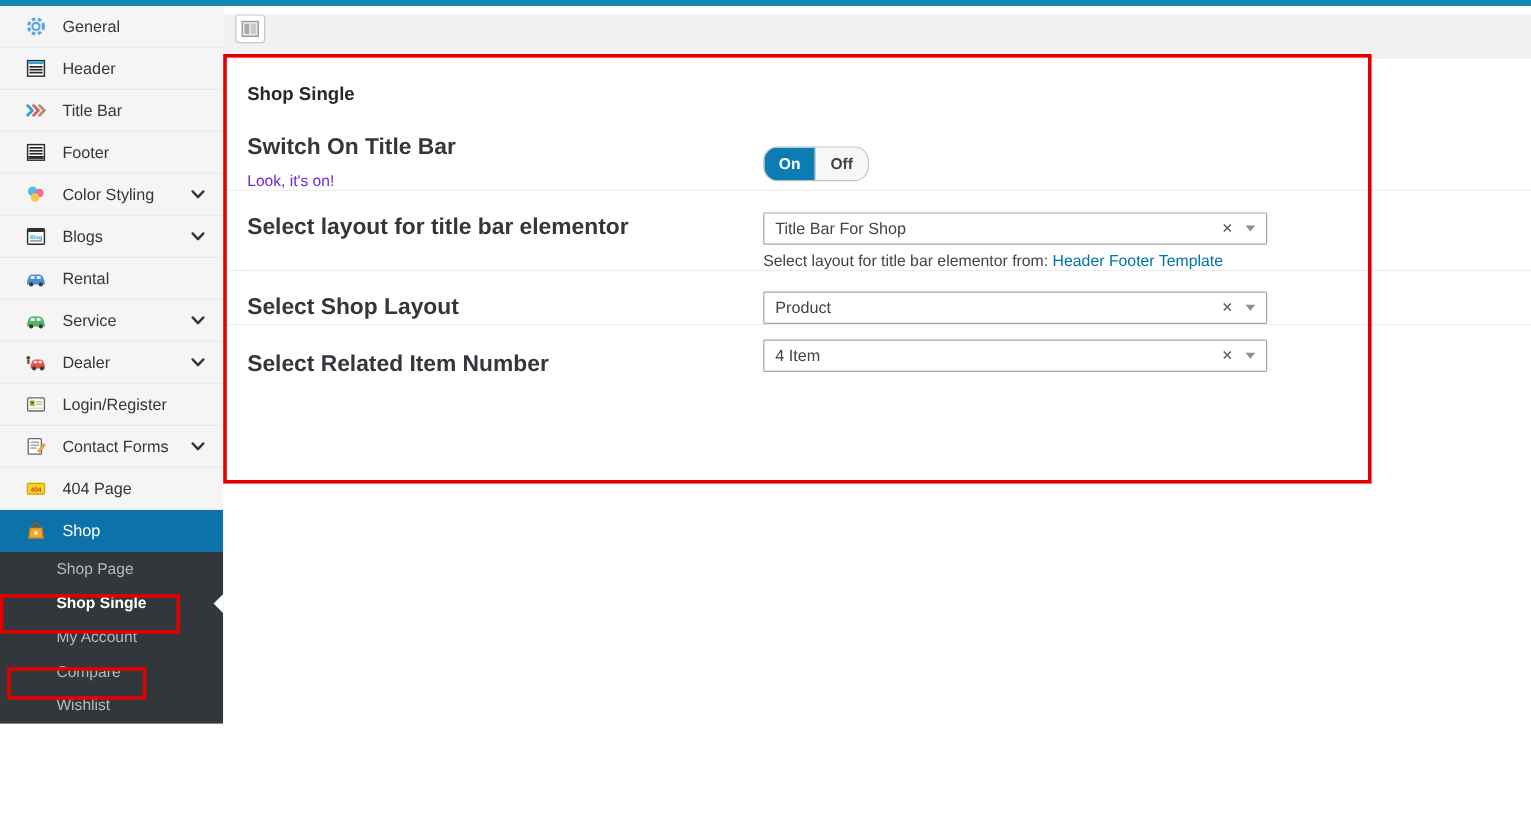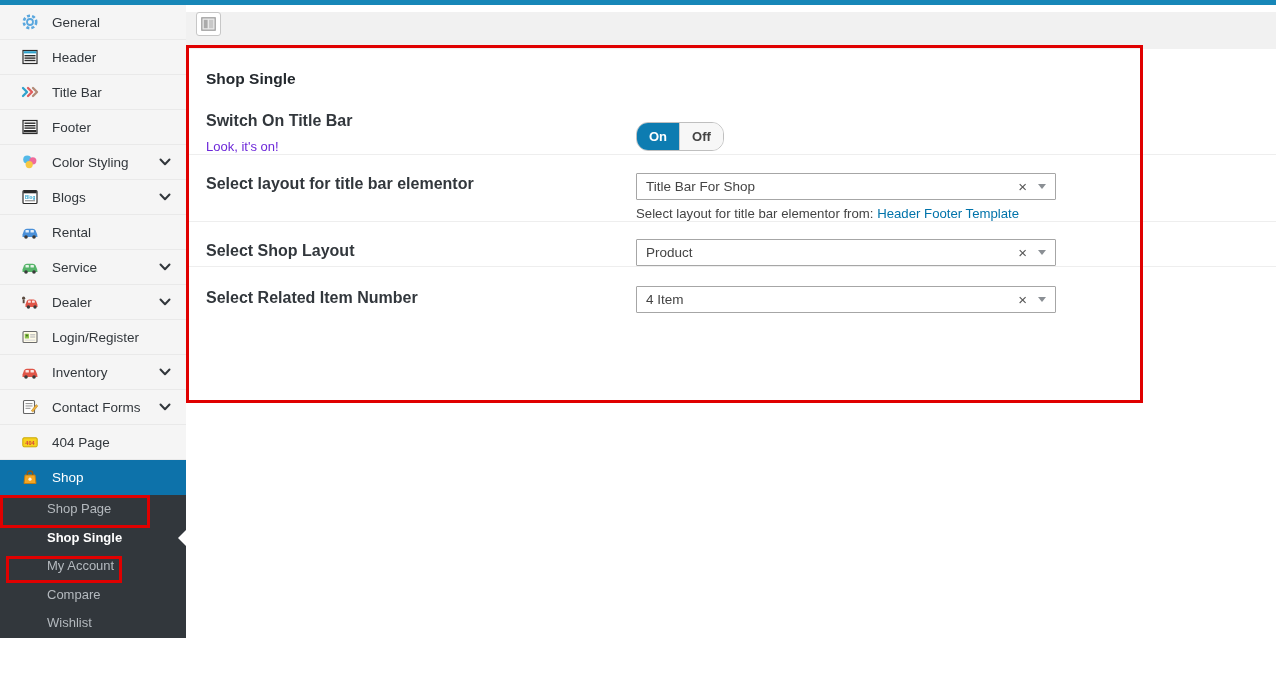--- a/index.html
+++ b/index.html
@@ -17,36 +17,36 @@
   .smi{height:28.6px;line-height:28.6px;padding-left:47px;color:#b4b9be;font-size:13px;cursor:pointer;position:relative}
   .smi.active{color:#fff;font-weight:bold}
   .smi.active::after{content:"";position:absolute;right:0;top:50%;transform:translateY(-50%);width:0;height:0;border:8px solid transparent;border-right:8px solid #fff;border-left:none}
   .content{position:absolute;left:186px;top:5px;right:0;bottom:0;background:#fff}
   .toolbar{height:37px;background:#f1f1f1}
   .fold-btn{width:25px;height:24px;margin:7px 0 0 10px;background:#fff;border:1px solid #c7c7c7;border-radius:3px;display:flex;align-items:center;justify-content:center;cursor:pointer}
   .section-title{padding:21px 0 0 20px;font-size:15.5px;font-weight:700;color:#23282d;height:53px}
   .frow{display:flex;border-bottom:1px solid #eee}
   .lcol{width:450px;flex:0 0 450px;padding-left:20px}
   .ccol{flex:1}
-  .flabel{font-size:16px;font-weight:600;color:#32373c}
+  .flabel{font-size:19px;font-weight:600;color:#32373c}
   .fdesc{font-size:13px;color:#6d28d9;margin-top:9px}
   .toggle{display:inline-flex;border:1px solid #bfbfbf;border-radius:12px;overflow:hidden}
   .tbtn{padding:6px 12px;font-size:13px;font-weight:700;cursor:pointer}
   .tbtn.on{background:#0d7cb1;color:#fff}
   .tbtn.off{background:#f7f7f7;color:#444;border-left:1px solid #ccc}
   .select{width:420px;height:27px;border:1px solid #a6a6a6;border-radius:1px;background:#fff;display:flex;align-items:center;padding:0 9px;cursor:pointer}
   .select .val{flex:1;font-size:13.5px;color:#444}
   .select .clear{color:#555;font-size:15px;margin-right:11px;line-height:1;cursor:pointer}
   .caret{width:0;height:0;border-left:4.5px solid transparent;border-right:4.5px solid transparent;border-top:5.5px solid #8a8f94}
   .help{margin-top:6px;font-size:13.2px;color:#444}
   .help a{color:#0073aa;cursor:pointer}
   .r1{height:73}.r1 .lcol{padding-top:10px}.r1 .ccol{padding-top:20px}
   .r2{height:84}.r2 .lcol{padding-top:20px}.r2 .ccol{padding-top:18px}
   .r3{height:60}.r3 .lcol{padding-top:20px}.r3 .ccol{padding-top:17px}
-  .r4{height:92;border-bottom:none}.r4 .lcol{padding-top:22px}.r4 .ccol{padding-top:19px}
+  .r4{height:92;border-bottom:none}.r4 .lcol{padding-top:22px}.r4 .ccol{padding-top:12px}
   .annot{position:absolute;border:3px solid #e00000;pointer-events:none;z-index:50}
   #annot-main{left:186px;top:45px;width:957px;height:358px}
   #annot-shop{left:0;top:495px;width:150px;height:33px}
   #annot-shop-single{left:6px;top:556px;width:116px;height:27px}
 </style>
 </head>
 <body>
 
 <div class="topbar"></div>
 
@@ -191,37 +191,20 @@
           <rect x="4.8" y="6.8" width="4.2" height="4.6" rx="0.5" fill="#8bc34a"></rect>
           <circle cx="6.9" cy="8.5" r="1.1" fill="#4a6b2a"></circle>
           <rect x="10.2" y="7.2" width="5" height="1.2" fill="#bbb"></rect>
           <rect x="10.2" y="9.4" width="5" height="1.2" fill="#bbb"></rect>
           <rect x="4.8" y="12.6" width="10.4" height="1.2" fill="#ddd"></rect>
         </svg>
     </span>
     <span class="lbl">Login/Register</span>
   </div>
 
-  <div class="mi">
-    <span class="ic">
-      <svg width="20" height="20" viewBox="0 0 20 20">
-          <path d="M2.5 12.5 L4 8.5 Q4.8 6.8 6.8 6.8 L12.8 6.8 Q14.8 6.8 15.6 8.5 L17.2 12.5 L17.5 15 L2.5 15 Z" fill="#e05548"></path>
-          <rect x="5.5" y="8" width="3.4" height="2.6" rx="0.5" fill="#fff" opacity="0.85"></rect>
-          <rect x="10.5" y="8" width="3.4" height="2.6" rx="0.5" fill="#fff" opacity="0.85"></rect>
-          <circle cx="6" cy="15" r="1.8" fill="#3a3a3a"></circle>
-          <circle cx="14" cy="15" r="1.8" fill="#3a3a3a"></circle>
-        </svg>
-    </span>
-    <span class="lbl">Inventory</span>
-    <span class="chev">
-        <svg width="12" height="8" viewBox="0 0 12 8">
-          <polyline points="1.5,1.5 6,6.3 10.5,1.5" fill="none" stroke="#32373c" stroke-width="2" stroke-linecap="round" stroke-linejoin="round"></polyline>
-        </svg>
-      </span>
-  </div>
 
   <div class="mi">
     <span class="ic">
       <svg width="20" height="20" viewBox="0 0 20 20">
           <rect x="3.5" y="3.5" width="11" height="13" rx="1" fill="#fff" stroke="#666" stroke-width="1.1"></rect>
           <rect x="5.5" y="6" width="7" height="1.1" fill="#999"></rect>
           <rect x="5.5" y="8.4" width="7" height="1.1" fill="#999"></rect>
           <rect x="5.5" y="10.8" width="5" height="1.1" fill="#999"></rect>
           <path d="M11.3 13.8 L16.2 7.6 L17.8 8.9 L12.9 15.1 Z" fill="#f2b33d" stroke="#a87b20" stroke-width="0.5"></path>
         </svg>

